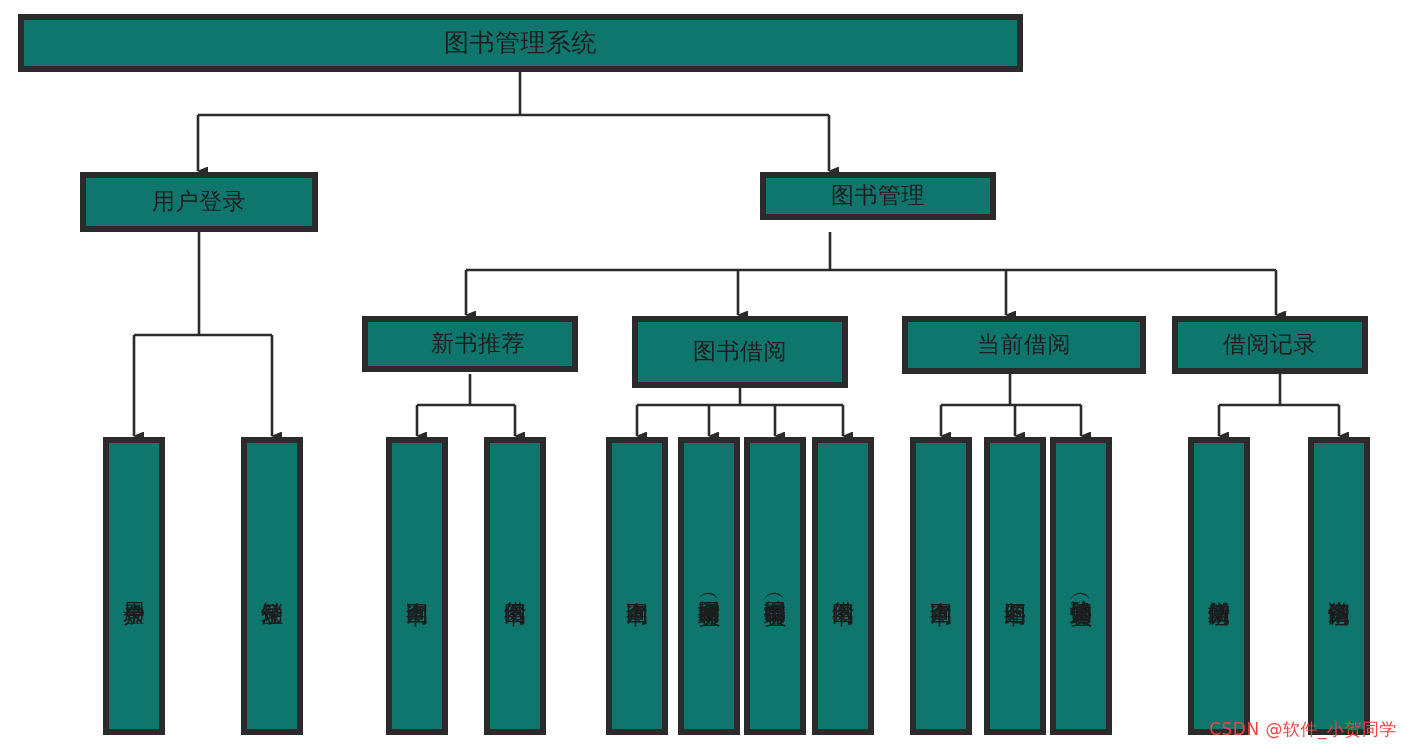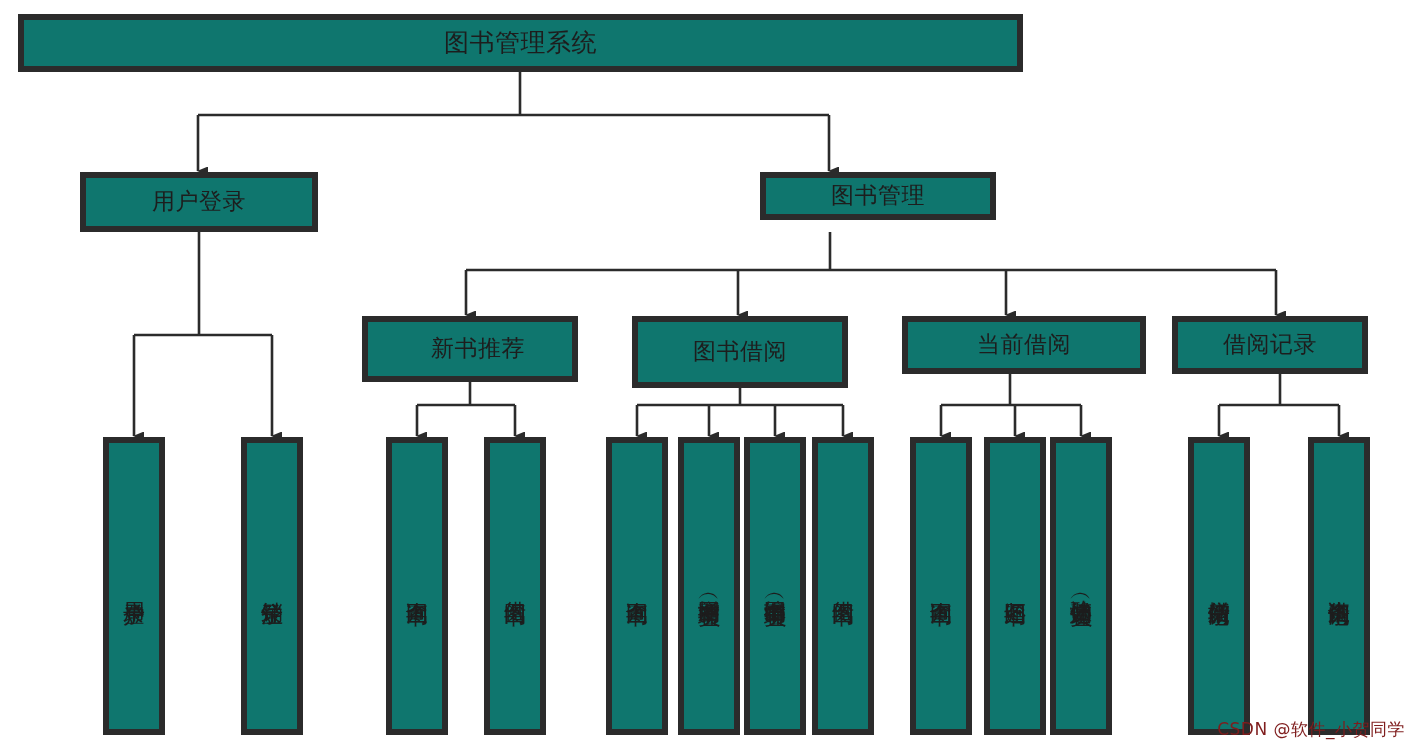--- a/index.html
+++ b/index.html
@@ -57,24 +57,24 @@
     line-height: 1.28;
     letter-spacing: 1px;
     white-space: normal;
     max-height: 100%;
   }
   .node.title .label {
     font-size: 25px;
   }
   #watermark {
     position: absolute;
-    right: 0;
+    right: 8px;
     bottom: 6px;
     font-size: 17px;
-    color: #7f1d1d;
+    color: #ef4444;
     letter-spacing: 0.5px;
     user-select: none;
     pointer-events: none;
   }
 </style>
 </head>
 <body>
 
 <div id="diagram-root">
 
@@ -124,21 +124,21 @@
   <div id="nodes-layer">
       <div class="node horizontal title" style="left: 18px; top: 14px; width: 1005px; height: 58px; border-color: rgb(43, 43, 43); color: rgb(29, 29, 29);">
         <span class="label">图书管理系统</span>
       </div>
       <div class="node horizontal" style="left: 80px; top: 172px; width: 238px; height: 60px; border-color: rgb(43, 43, 43); color: rgb(29, 29, 29);">
         <span class="label">用户登录</span>
       </div>
       <div class="node horizontal" style="left: 712px; top: 172px; width: 236px; height: 48px; border-color: rgb(43, 43, 43); color: rgb(29, 29, 29); margin-left: 48px;">
         <span class="label">图书管理</span>
       </div>
-      <div class="node horizontal" style="left: 362px; top: 316px; width: 216px; height: 66px; border-color: rgb(43, 43, 43); color: rgb(29, 29, 29); padding-left: 16px;">
+      <div class="node horizontal" style="left: 362px; top: 316px; width: 216px; height: 56px; border-color: rgb(43, 43, 43); color: rgb(29, 29, 29); padding-left: 16px;">
         <span class="label">新书推荐</span>
       </div>
       <div class="node horizontal" style="left: 632px; top: 316px; width: 216px; height: 72px; border-color: rgb(43, 43, 43); color: rgb(29, 29, 29);">
         <span class="label">图书借阅</span>
       </div>
       <div class="node horizontal" style="left: 902px; top: 316px; width: 244px; height: 58px; border-color: rgb(43, 43, 43); color: rgb(29, 29, 29);">
         <span class="label">当前借阅</span>
       </div>
       <div class="node horizontal" style="left: 1172px; top: 316px; width: 196px; height: 58px; border-color: rgb(43, 43, 43); color: rgb(29, 29, 29);">
         <span class="label">借阅记录</span>

